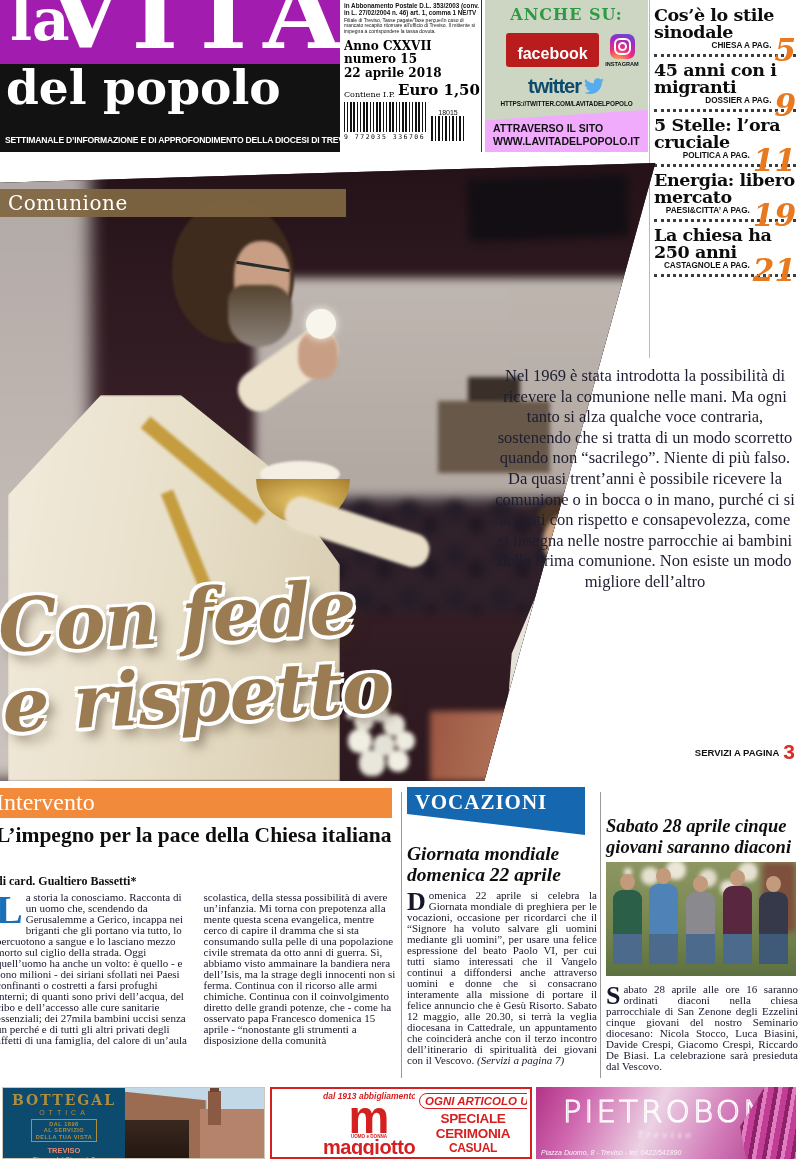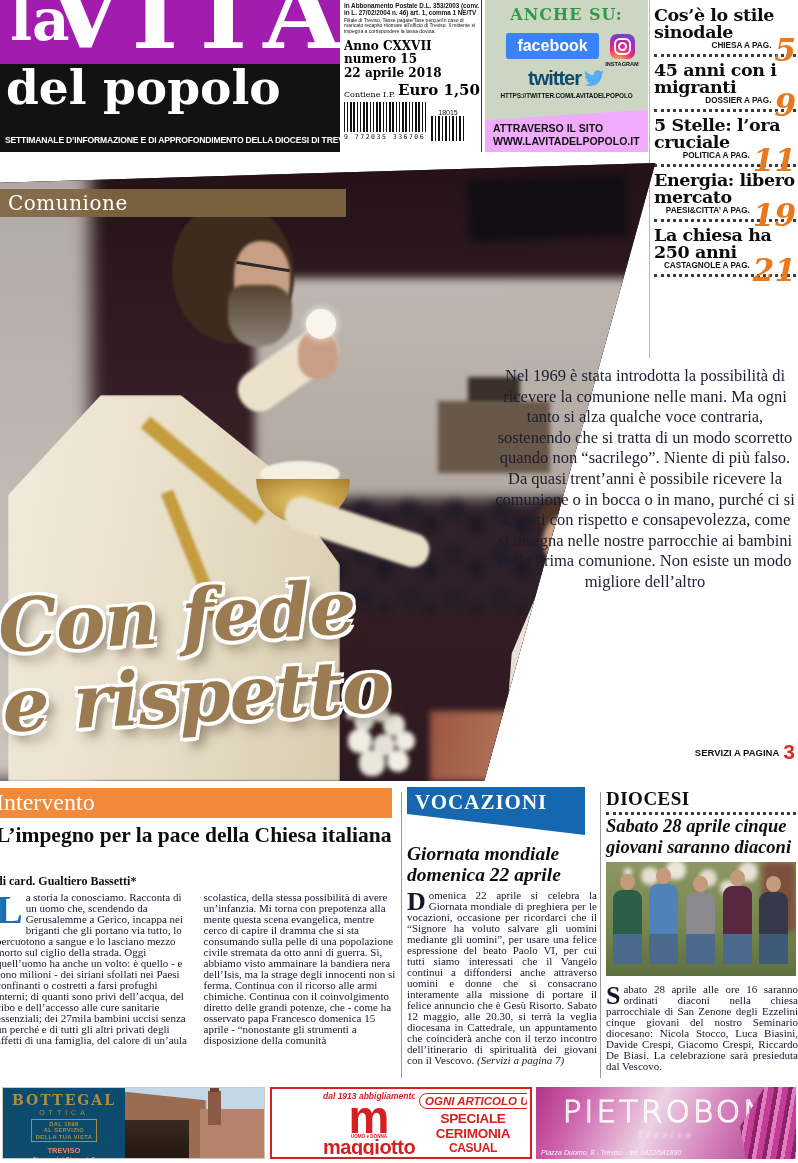--- a/index.html
+++ b/index.html
@@ -28,21 +28,21 @@
   .bc-left{width:82px;height:30px;background:repeating-linear-gradient(90deg,#111 0 1.5px,#fff 1.5px 3px,#111 3px 4.5px,#fff 4.5px 6.5px);}
   .bc-digits{font:6.5px "DejaVu Sans Mono",monospace;letter-spacing:1.5px;color:#111;margin-top:1px;}
   .bc-rightcol{display:flex;flex-direction:column;align-items:center;}
   .bc-num{font:7px "Liberation Sans",sans-serif;color:#111;}
   .bc-right{width:34px;height:25px;background:repeating-linear-gradient(90deg,#111 0 2px,#fff 2px 4px,#111 4px 5px,#fff 5px 7px);}
   .pub-divider{left:481px;top:0;width:1px;height:152px;background:#333;}
 
   
   .social{left:485px;top:0;width:163px;height:152px;background:#ccd6c2;text-align:center;overflow:hidden;}
   .anche{font:bold 16px "DejaVu Serif",serif;color:#2f9a44;letter-spacing:1px;margin-top:5px;}
-  .fb-badge{display:inline-block;background:#3b82f6;color:#fff;font:bold 16px "Liberation Sans",sans-serif;padding:4px 11px 4px;border-radius:3px;margin-top:9px;margin-right:28px;}
+  .fb-badge{display:inline-block;background:#b91c1c;color:#fff;font:bold 16px "Liberation Sans",sans-serif;padding:12px 11px 4px;border-radius:3px;margin-top:9px;margin-right:28px;}
   .ig-wrap{position:absolute;right:4px;top:34px;width:44px;}
   .ig-icon{width:25px;height:25px;margin:0 auto;border-radius:7px;position:relative;
            background:radial-gradient(circle at 30% 120%,#f7c049 5%,#ee2a7b 45%,#9b2dbf 75%,#4f5bd5 100%);}
   .ig-icon::before{content:"";position:absolute;inset:4px;border:2px solid #fff;border-radius:6px;}
   .ig-icon::after{content:"";position:absolute;left:8px;top:8px;width:5px;height:5px;border:2px solid #fff;border-radius:50%;}
   .ig-label{font:bold 5.6px "Liberation Sans",sans-serif;color:#111;margin-top:2px;}
   .tw-row{margin-top:8px;display:flex;justify-content:center;align-items:center;gap:2px;}
   .tw-word{font:bold 20px "Liberation Sans",sans-serif;color:#0c4a6e;letter-spacing:-1px;}
   .tw-url{font:bold 6.4px "Liberation Sans",sans-serif;color:#111;margin-top:2px;letter-spacing:-0.1px;}
   .site-wedge{position:absolute;left:0;bottom:0;width:100%;height:44px;background:#f0abfc;
@@ -347,21 +347,20 @@
 
   <div class="abs voc-banner">
     <span>VOCAZIONI</span>
   </div>
   <h3 class="abs voc-title">Giornata mondiale domenica 22 aprile</h3>
   <div class="abs voc-body">
     <span class="dropcap mid">D</span><span>omenica 22 aprile si celebra la Giornata mondiale di preghiera per le vocazioni, occasione per ricordarci che il “Signore ha voluto salvare gli uomini mediante gli uomini”, per usare una felice espressione del beato Paolo VI, per cui tutti siamo interessati che il Vangelo continui a diffondersi anche attraverso uomini e donne che si consacrano interamente alla missione di portare il felice annuncio che è Gesù Risorto. Sabato 12 maggio, alle 20.30, si terrà la veglia diocesana in Cattedrale, un appuntamento che coinciderà anche con il terzo incontro dell’itinerario di spiritualità dei giovani con il Vescovo.</span>
     <span class="voc-note">(Servizi a pagina 7)</span>
   </div>
 
-  <div class="abs dio-head">DIOCESI</div>
   <h3 class="abs dio-title">Sabato 28 aprile cinque giovani saranno diaconi</h3>
   <div class="dio-photo">
     <div class="blossoms"></div>
     <div class="brickwall"></div>
     <div class="fig f1"></div>
     <div class="fig f2"></div>
     <div class="fig f3"></div>
     <div class="fig f4"></div>
     <div class="fig f5"></div>
   </div>

